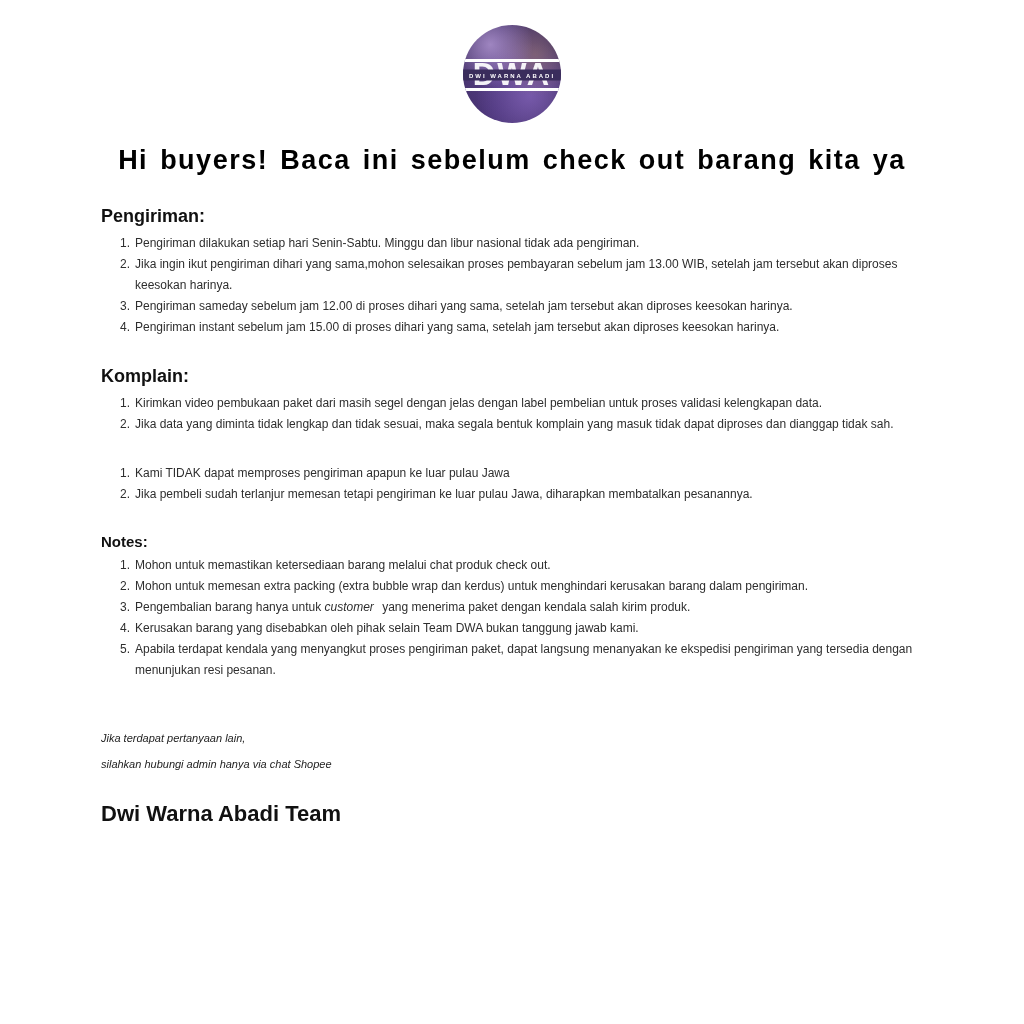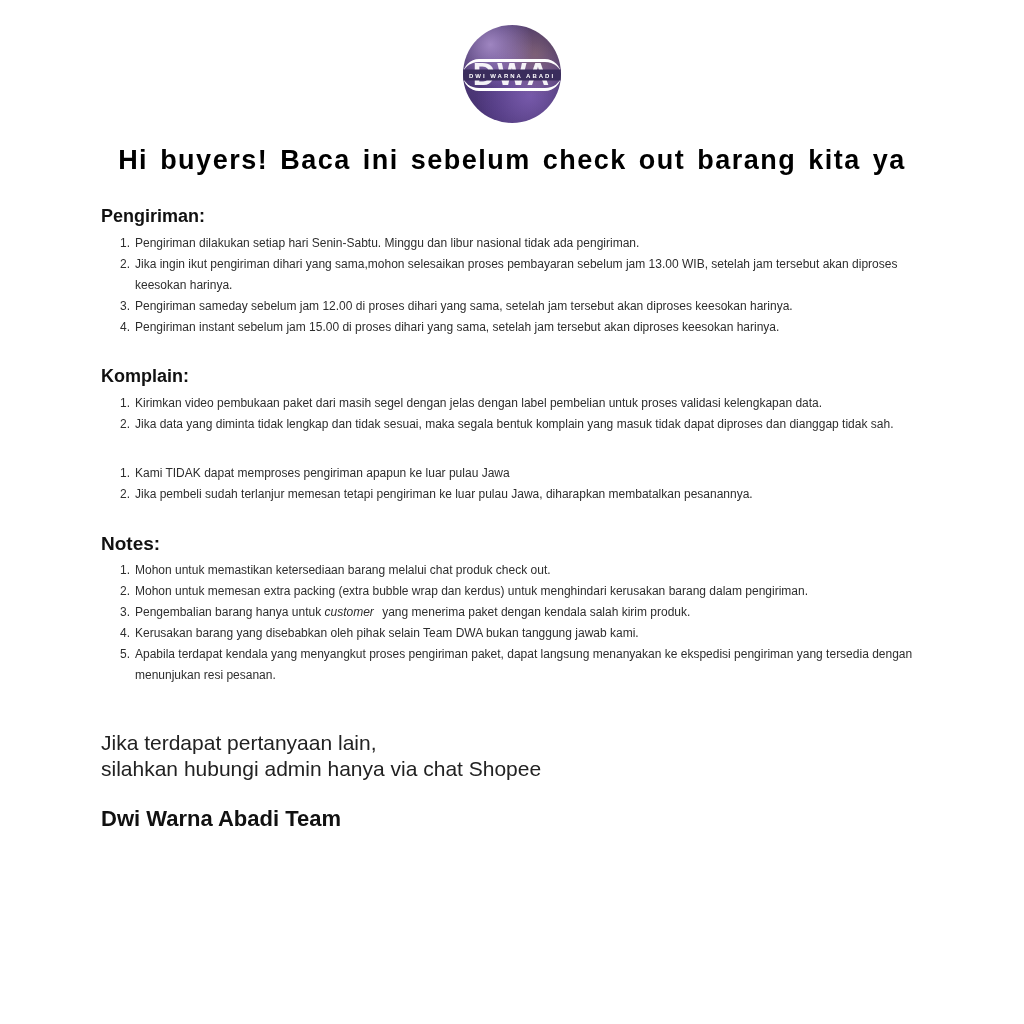--- a/index.html
+++ b/index.html
@@ -1,15 +1,15 @@
 <!DOCTYPE html>
 <html><head>
 <meta charset="utf-8">
 <style>
-  * { margin: 0; padding: 0; box-sizing: border-box; border-radius: 19px; }
+  * { margin: 0; padding: 0; box-sizing: border-box; }
   html, body { background: #ffffff; }
   body {
     width: 1024px; height: 1024px;
     font-family: "Liberation Sans", sans-serif;
     color: #2e2e2e;
     overflow: hidden;
   }
   .page { width: 1024px; height: 1024px; padding-top: 25px; }
 
   
@@ -55,37 +55,37 @@
 
   
   .content { width: 822px; margin: 30px auto 0 auto; }
 
   .section { margin-top: 28px; }
   .section:first-child { margin-top: 0; }
   .section h2 {
     font-size: 18px; font-weight: 700; color: #111111;
     margin-bottom: 6px;
   }
-  .section.small h2 { font-size: 19px; margin-bottom: 5px; }
+  .section.small h2 { font-size: 15px; margin-bottom: 5px; }
 
   ol.items { list-style: none; counter-reset: n; padding-left: 19px; }
   ol.items li {
     counter-increment: n;
     position: relative; padding-left: 15px;
     font-size: 12px; line-height: 21px; color: #2e2e2e;
   }
   ol.items li::before {
     content: counter(n) ".";
     position: absolute; left: 0; top: 0;
   }
   ol.items li em { font-style: italic; margin-right: 5px; }
 
   
   .footer { margin-top: 44px; }
-  .footer-line { font-size: 21px; line-height: 26px; color: #222222; }
+  .footer-line { font-size: 11px; line-height: 26px; color: #222222; font-style: italic; }
   .footer-team { margin-top: 24px; font-size: 22px; font-weight: 700; color: #111111; }
 </style>
 </head>
 <body>
 
 <div class="page">
 
   <div class="logo">
     <div class="logo-band">
       <div class="logo-acronym">DWA</div>

